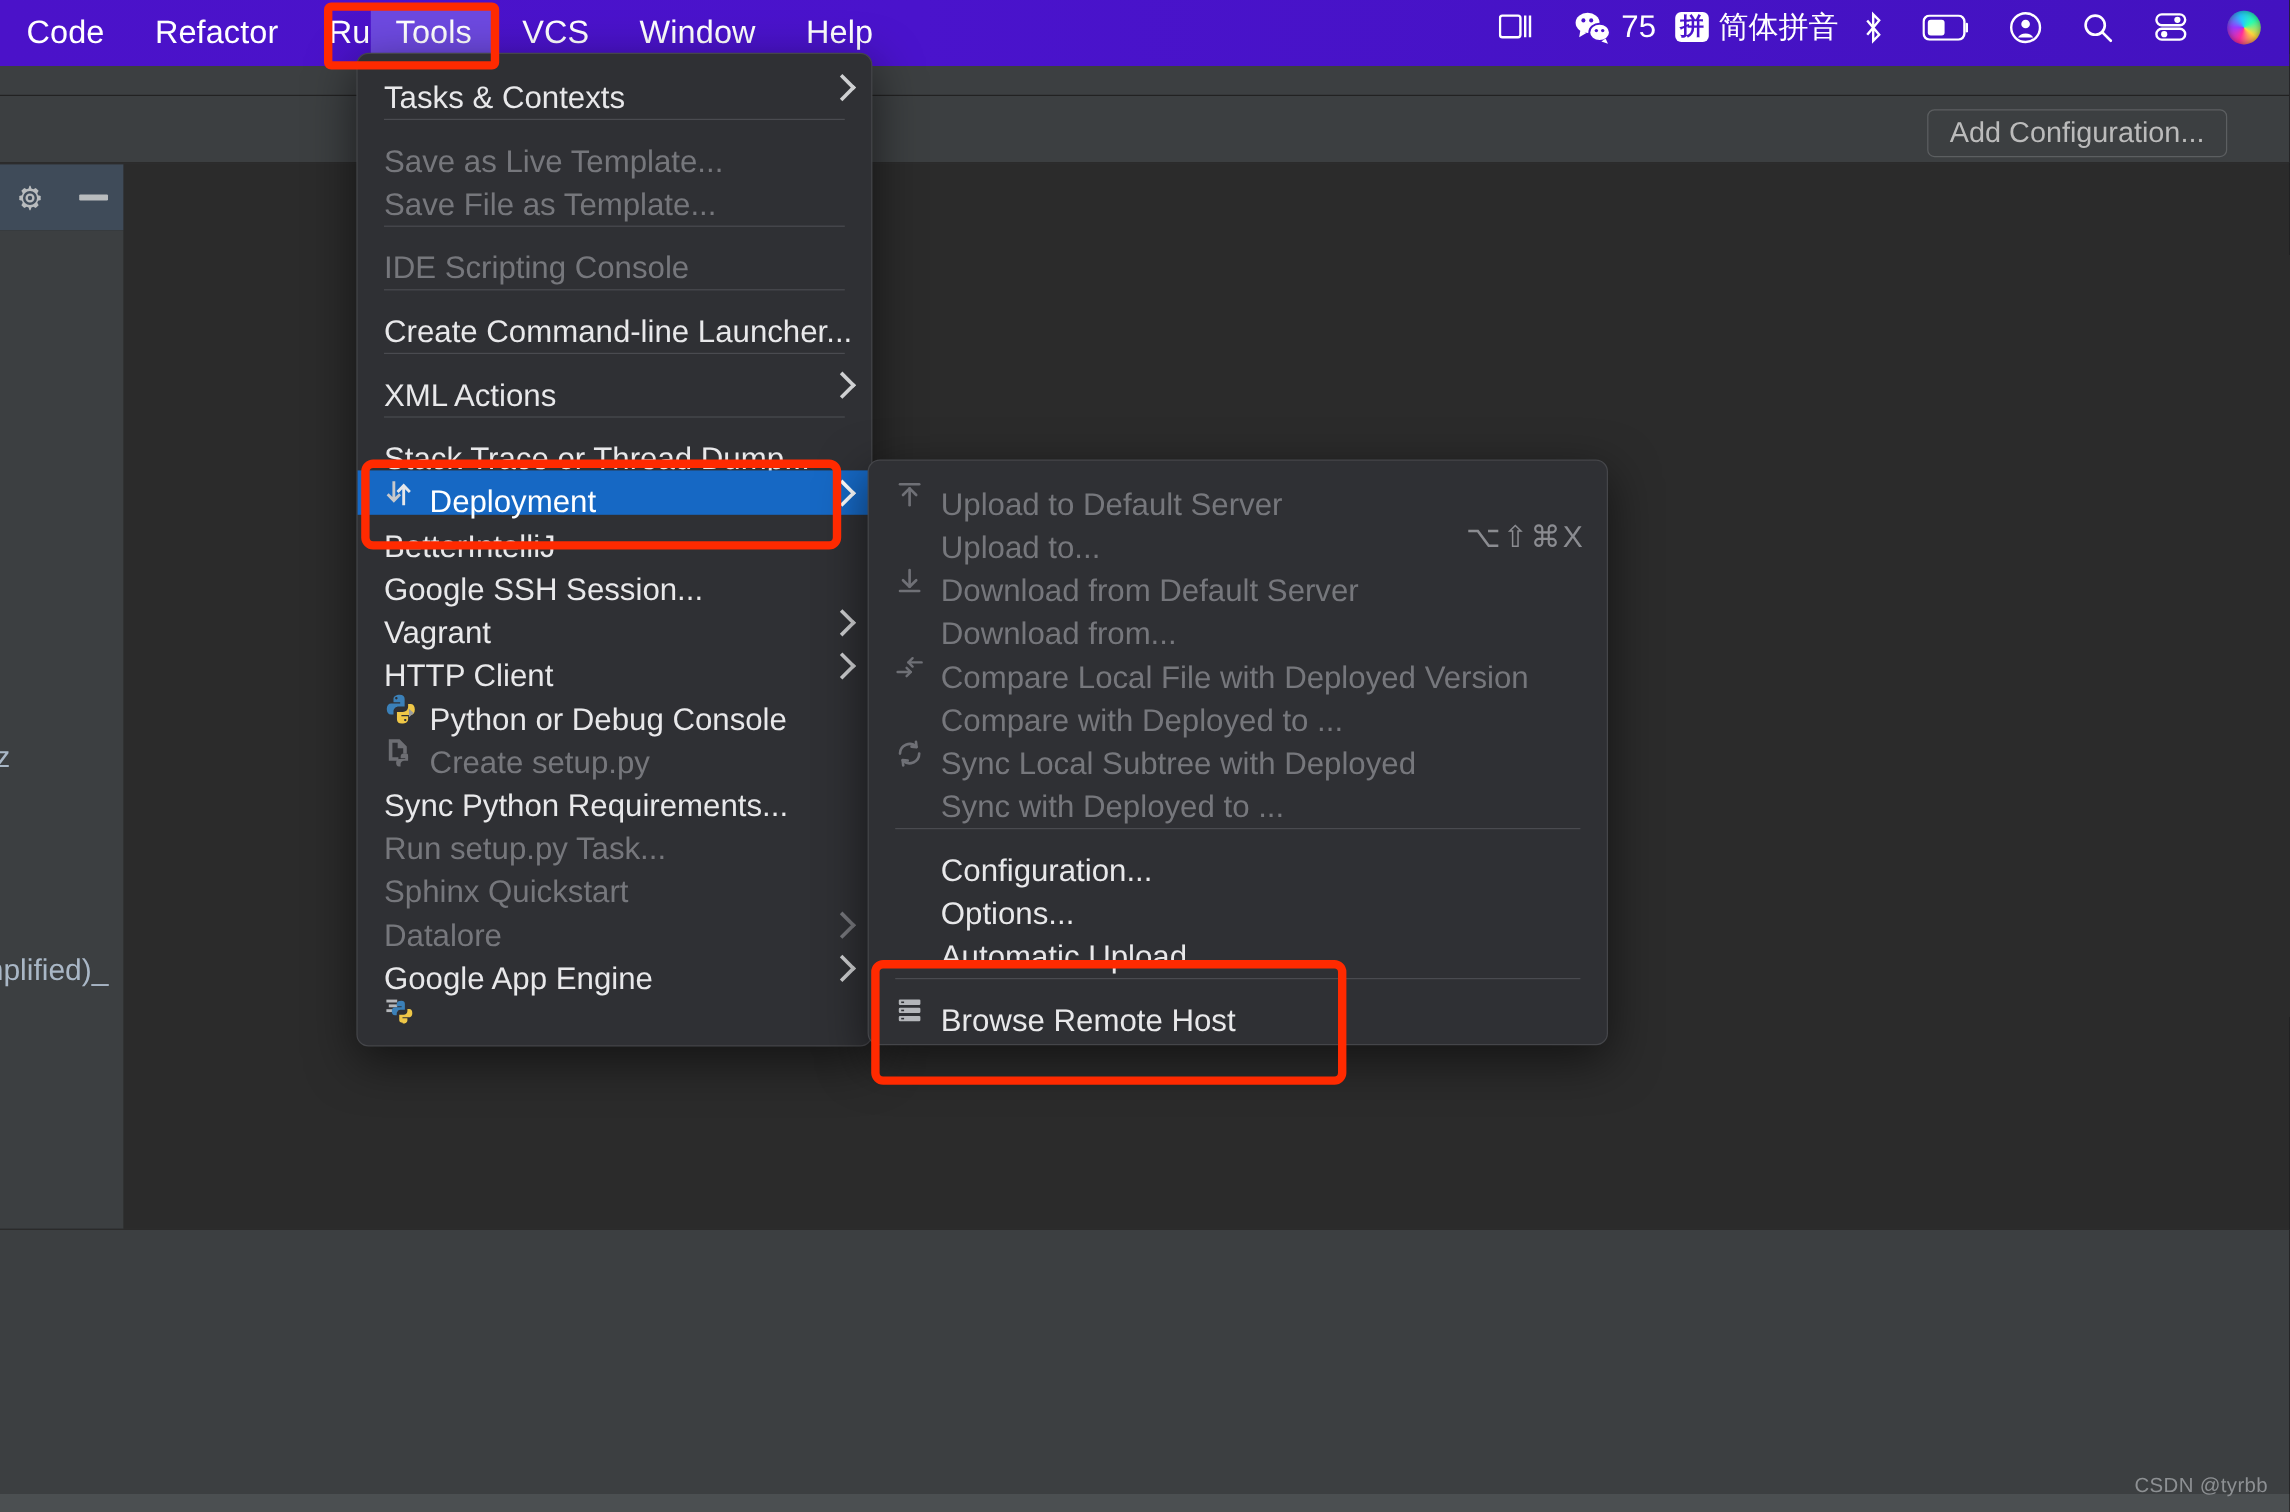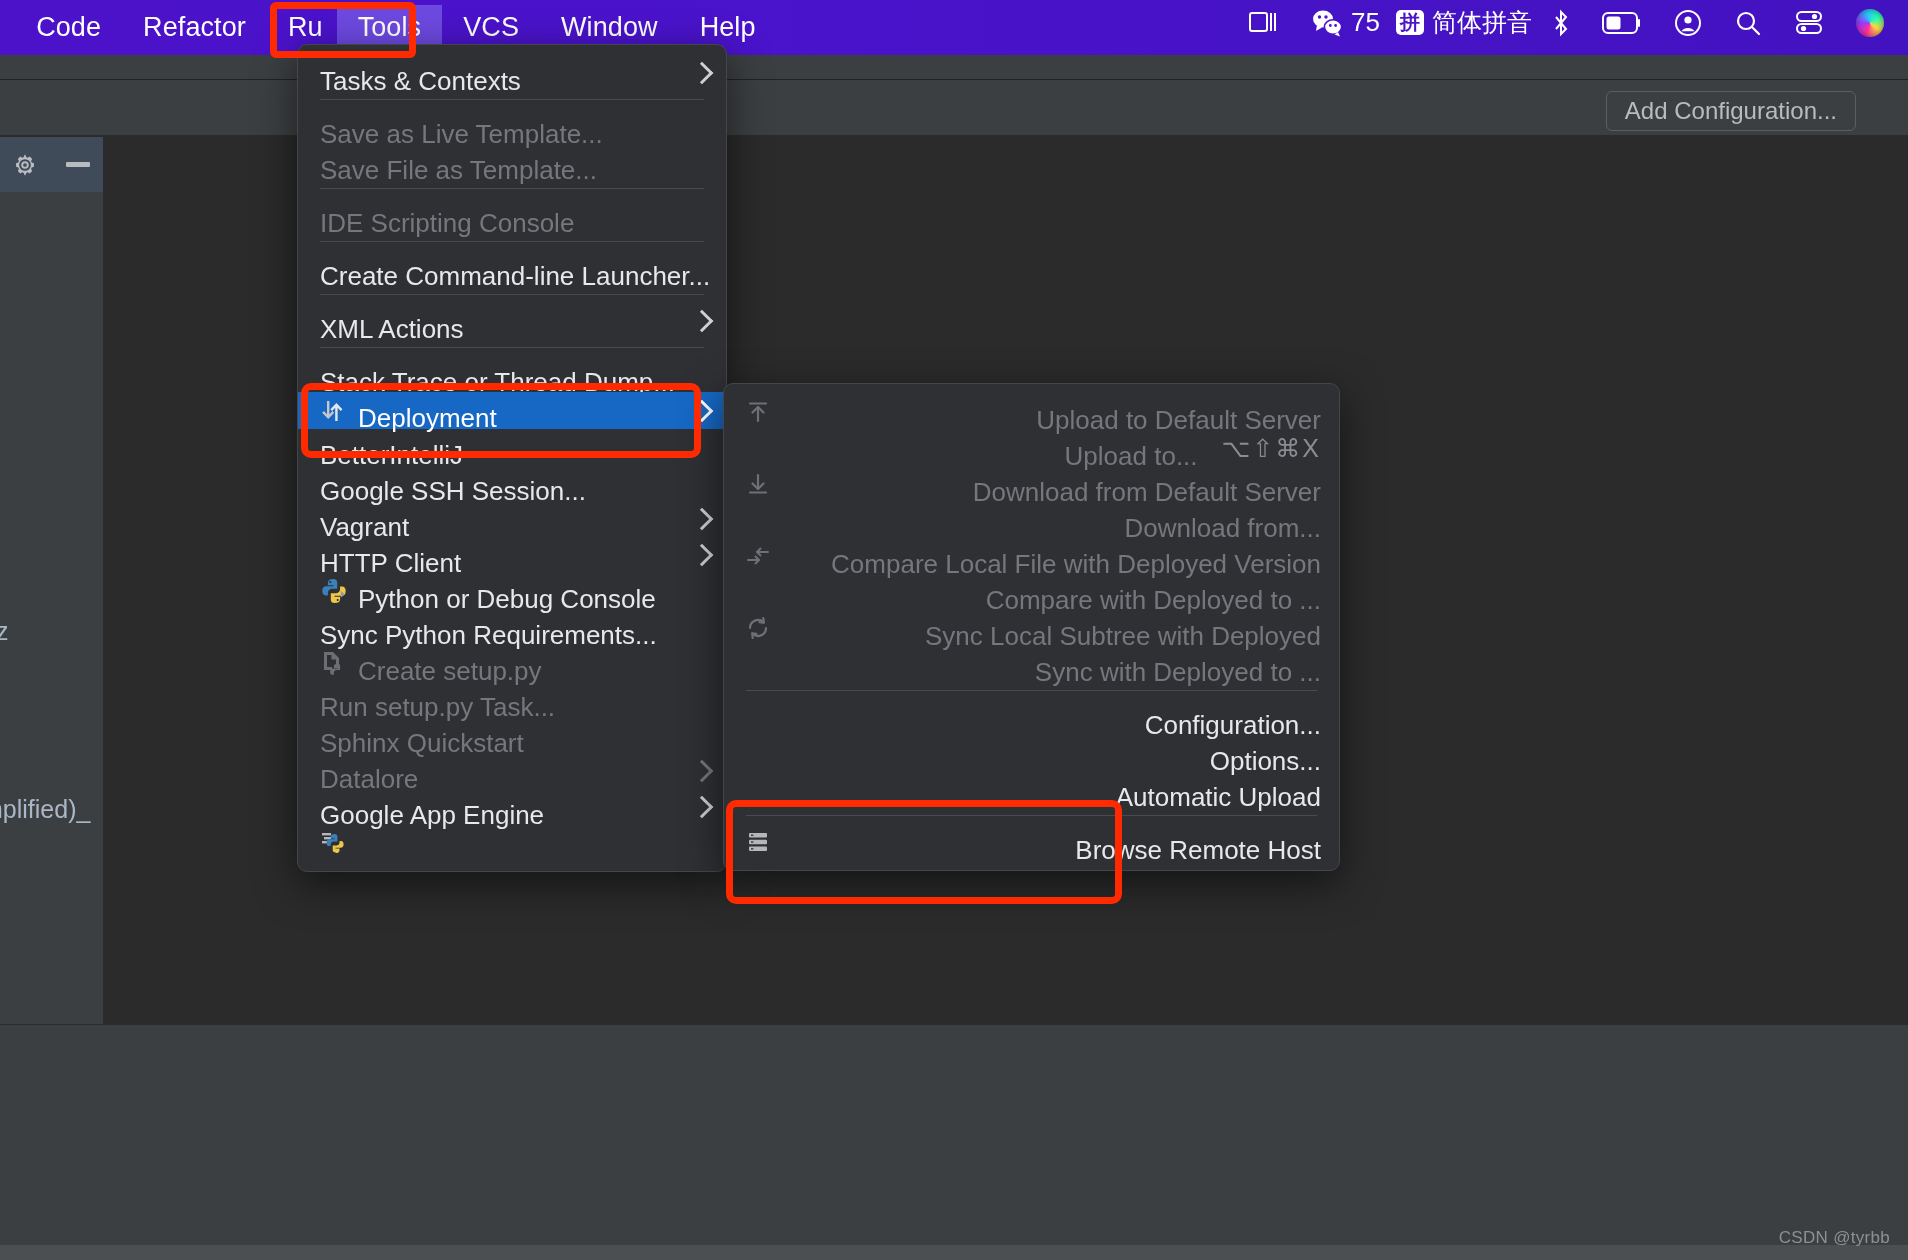--- a/index.html
+++ b/index.html
@@ -35,21 +35,21 @@
   }
   .mb-item {
     color: #ffffff;
     font-size: 27px;
     padding: 0 21px;
     line-height: 45px;
     white-space: nowrap;
     letter-spacing: .1px;
   }
   .mb-item.first { padding-left: 0; margin-left: -14px;}
-  .mb-item.clipped { padding-right: 14px; }
+  .mb-item.clipped { padding-right: 0; }
   .mb-item.active {
     background: #6d49e0;
     color: #ffffff;
   }
   .mb-right {
     position: absolute;
     right: 8px;
     top: 0;
     height: 45px;
     display: flex;
@@ -209,21 +209,20 @@
   }
   .menu.tools {
     left: 297px;
     top: 44px;
     width: 430px;
   }
   .menu.deployment {
     left: 723px;
     top: 383px;
     width: 617px;
-    text-align: right;
   }
   .mi {
     position: relative;
     height: 36px;
     display: flex;
     align-items: center;
     padding: 0 18px 0 22px;
     color: #e8e8ea;
     font-size: 26px;
     white-space: nowrap;
@@ -458,32 +457,32 @@
       <span class="mi-ico">
         <svg width="28" height="28" viewBox="0 0 28 28">
           <path d="M13.2 2c-3.3 0-5.3 1.3-5.3 3.6v2.6h5.6v1H6.1c-2.3 0-3.8 1.6-3.8 4.6 0 2.9 1.3 4.6 3.6 4.6h2V16c0-2.5 1.9-4.3 4.4-4.3h4.9V5.6C17.2 3.3 16 2 13.2 2zm-2.9 1.9c.6 0 1 .45 1 1s-.4 1-1 1-1-.45-1-1 .4-1 1-1z" fill="#3b80b8"></path>
           <path d="M14.8 26c3.3 0 5.3-1.3 5.3-3.6v-2.6h-5.6v-1h7.4c2.3 0 3.8-1.6 3.8-4.6 0-2.9-1.3-4.6-3.6-4.6h-2V12c0 2.5-1.9 4.3-4.4 4.3h-4.9v6.1c0 2.3 1.2 3.6 4 3.6zm2.9-1.9c-.6 0-1-.45-1-1s.4-1 1-1 1 .45 1 1-.4 1-1 1z" fill="#efc747"></path>
           <path d="M20.8 13.6l4 3.6-4 3.6z" fill="#9a9ca0"></path>
         </svg>
       </span>
       <span class="mi-label">Python or Debug Console</span>
     </div>
 
-    <div class="mi">
-      <span class="mi-label">Sync Python Requirements...</span>
-    </div>
-
     <div class="mi disabled">
       <span class="mi-ico">
         <svg width="26" height="26" viewBox="0 0 26 26" fill="#6d6e73">
           <path d="M4 2h9l6 6v6h-3V9.6h-4.6V5H7v12h5v3H4z"></path>
           <path d="M17.5 13.8c-2.2 0-3.6.9-3.6 2.4v1.7h3.8v.7h-5c-1.6 0-2.6 1.1-2.6 3.1s.9 3.1 2.4 3.1h1.3v-1.9c0-1.7 1.3-2.9 3-2.9h3.3v-4.1c0-1.5-.8-2.1-2.6-2.1z"></path>
         </svg>
       </span>
       <span class="mi-label">Create setup.py</span>
+    </div>
+
+    <div class="mi">
+      <span class="mi-label">Sync Python Requirements...</span>
     </div>
 
     <div class="mi disabled">
       <span class="mi-label">Run setup.py Task...</span>
     </div>
     <div class="mi disabled">
       <span class="mi-label">Sphinx Quickstart</span>
     </div>
     <div class="mi disabled">
       <span class="mi-label">Datalore</span>

